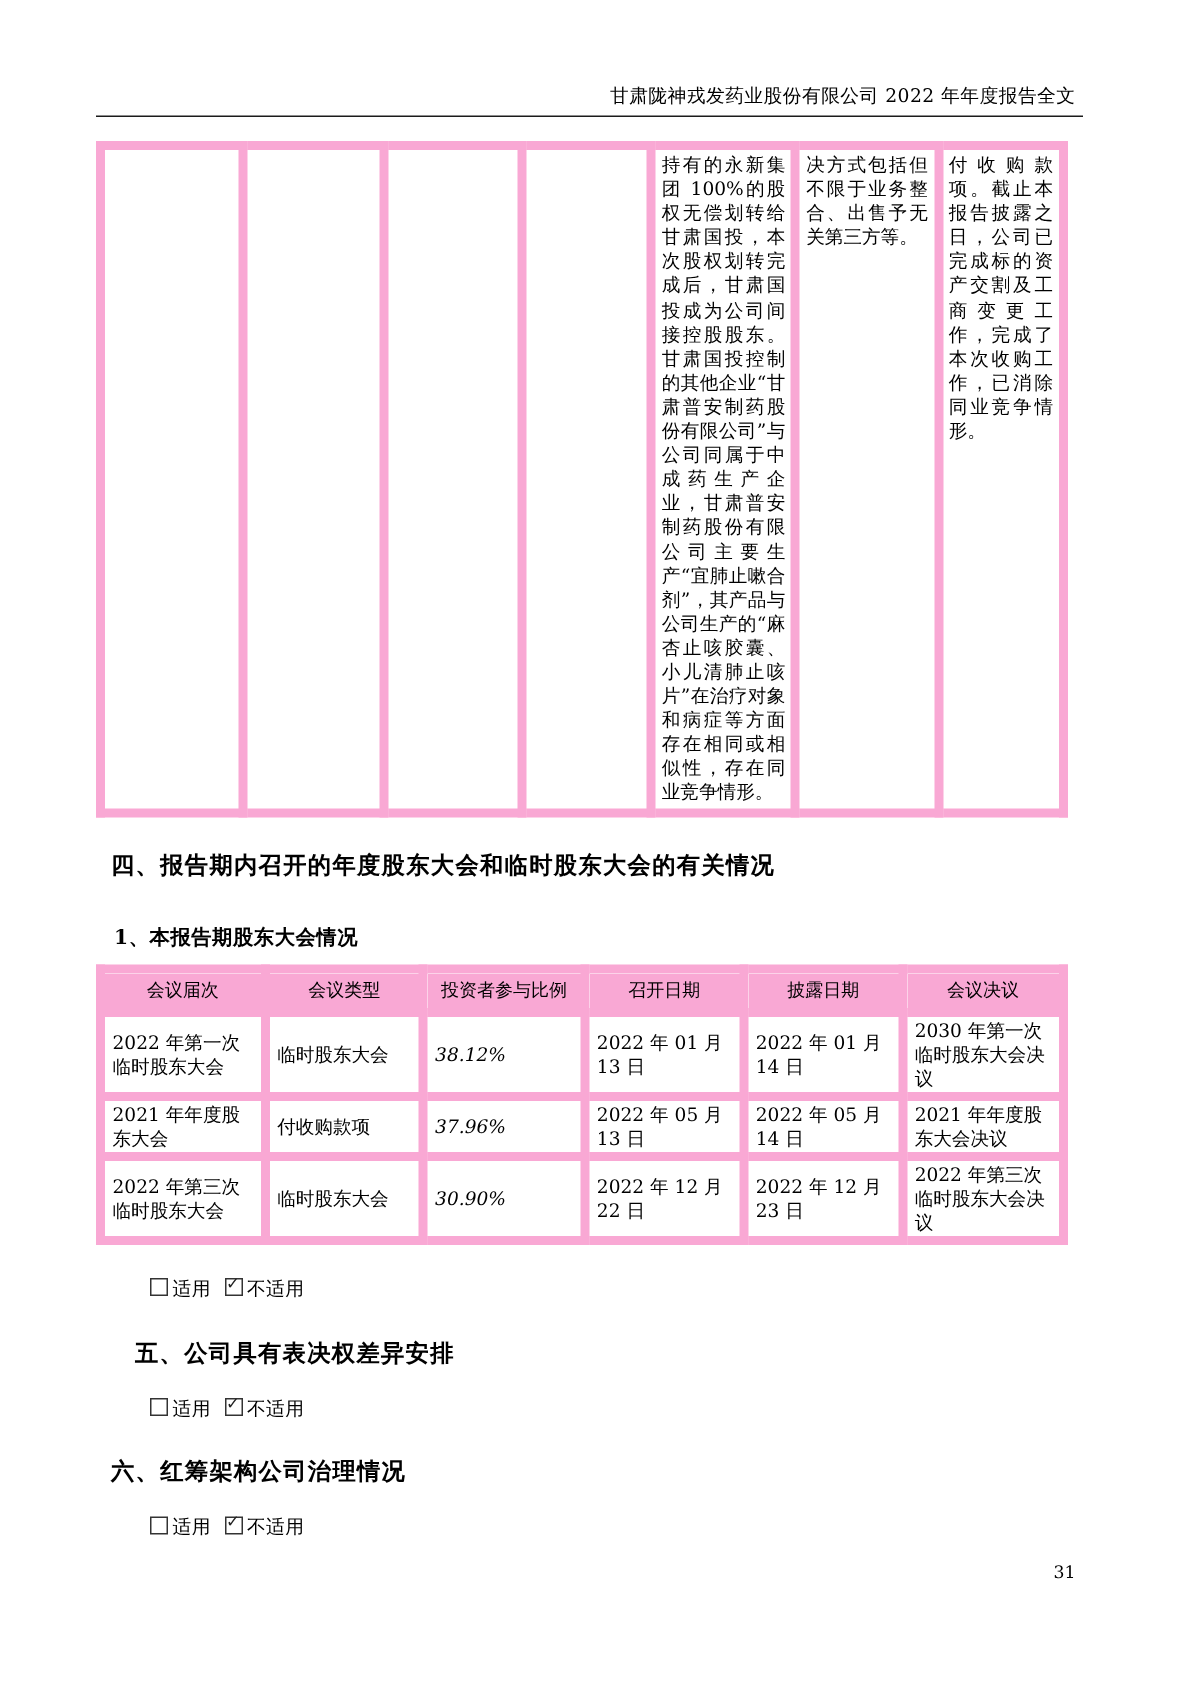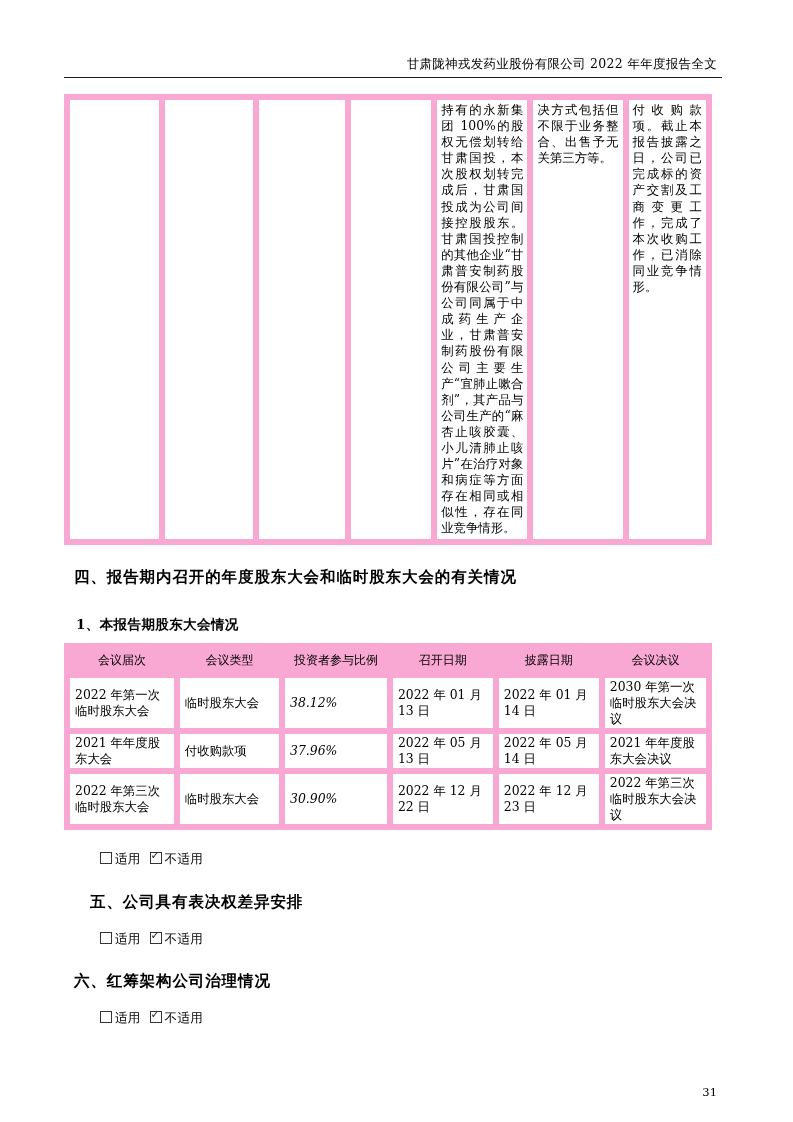--- a/index.html
+++ b/index.html
@@ -55,21 +55,21 @@
     border:1px solid #333; margin-right:3px; vertical-align:-1px;
     position:relative; background:#fff;
   }
   .cbox .tick {
     position:absolute; left:0; top:-3px;
     font-family:"DejaVu Sans","Liberation Sans",sans-serif;
     font-size:11px; line-height:11px; color:#222;
   }
   .gap { display:inline-block; width:9px; }
 
-  .page-number { font-size:11.5px;margin-top:44px; }
+  .page-number { font-size:11.5px; }
 </style>
 </head>
 <body>
 
 <div class="page">
 
   <div class="abs page-header-title">甘肃陇神戎发药业股份有限公司 2022 年年度报告全文</div>
   <div class="abs header-rule"></div>
 
   <table class="abs cont-table">

